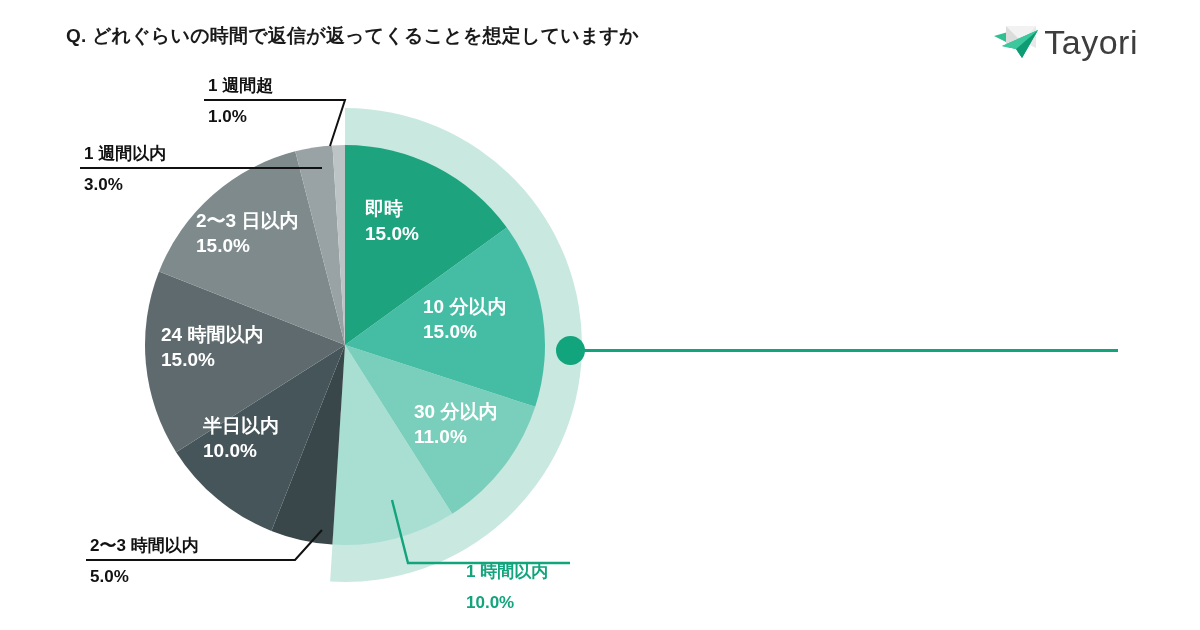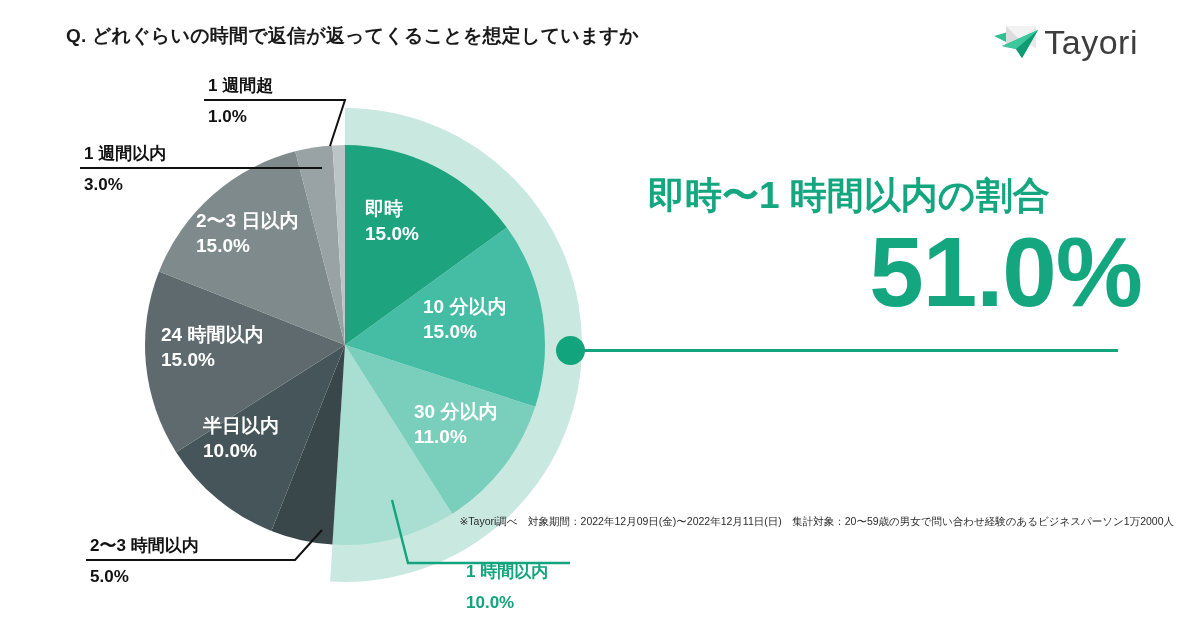--- a/index.html
+++ b/index.html
@@ -136,21 +136,16 @@
     <text class="out-label" x="84" y="159">1 週間以内</text>
     <text class="out-label" x="84" y="190">3.0%</text>
 
     <text class="out-label" x="90" y="551">2〜3 時間以内</text>
     <text class="out-label" x="90" y="582">5.0%</text>
 
     <text class="out-label green" x="466" y="577">1 時間以内</text>
     <text class="out-label green" x="466" y="608">10.0%</text>
   </svg>
 
-  <div class="kpi">
-    <div class="kpi-title">即時〜1 時間以内の割合</div>
-    <div class="kpi-value">51.0%</div>
-  </div>
   <div class="kpi-dot"></div>
   <div class="kpi-rule"></div>
 
-  <div class="footnote">※Tayori調べ　対象期間：2022年12月09日(金)〜2022年12月11日(日)　集計対象：20〜59歳の男女で問い合わせ経験のあるビジネスパーソン1万2000人</div>
 </div>
 
 </body></html>

